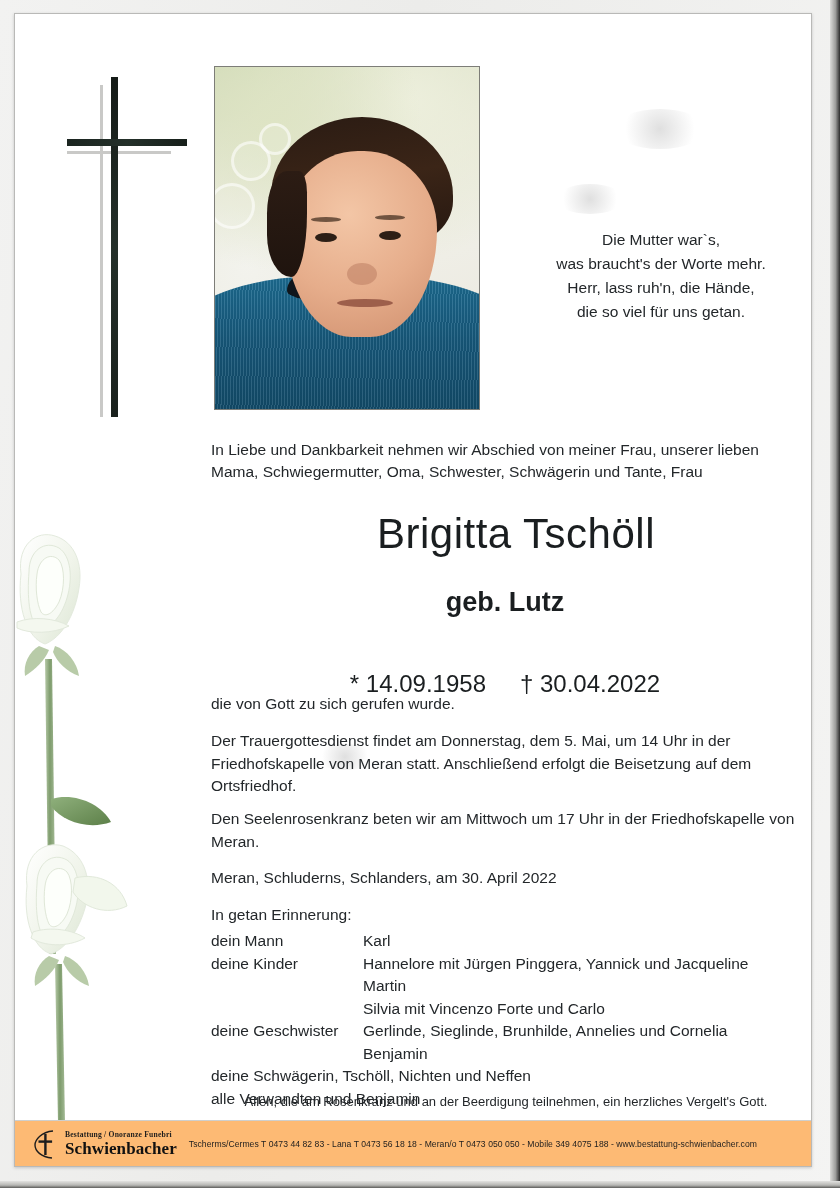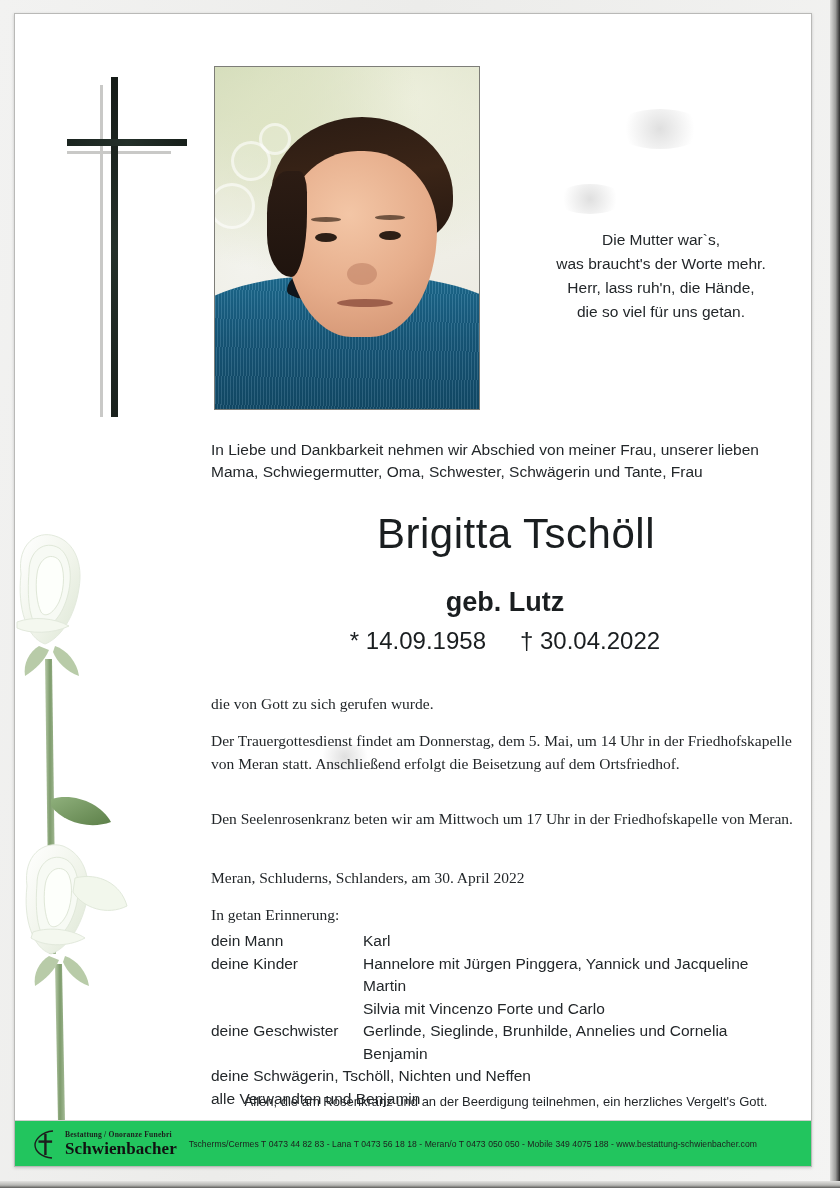--- a/index.html
+++ b/index.html
@@ -235,37 +235,36 @@
     width: 600px;
     text-align: center;
     font-size: 27px;
     line-height: 32px;
     font-weight: 700;
     color: #1a1e20;
   }
   .dates {
     position: absolute;
     left: 190px;
-    top: 612px;
+    top: 655px;
     width: 600px;
     text-align: center;
     font-size: 24px;
     line-height: 30px;
     color: #1a1e20;
   }
   .dates .gap { display: inline-block; width: 34px; }
 
   .para {
     position: absolute;
     left: 196px;
     width: 585px;
     font-size: 15.5px;
     line-height: 22.5px;
     color: #23272a;
-    font-family: Liberation Serif, serif;
   }
   .p1 { top: 679px; }
   .p2 { top: 716px; }
   .p3 { top: 794px; }
   .p4 { top: 853px; }
   .p5 { top: 890px; }
 
   
   .family {
     position: absolute;
@@ -313,21 +312,21 @@
     pointer-events: none;
   }
 
   
   .footer {
     position: absolute;
     left: 0;
     bottom: 0;
     width: 796px;
     height: 46px;
-    background: #22c55e;
+    background: #fdba74;
     border-top: 1px solid #cfcfcd;
     display: flex;
     align-items: center;
     padding-left: 18px;
     box-sizing: border-box;
   }
   .logo-mark {
     position: relative;
     width: 28px; height: 30px;
     flex: 0 0 28px;

